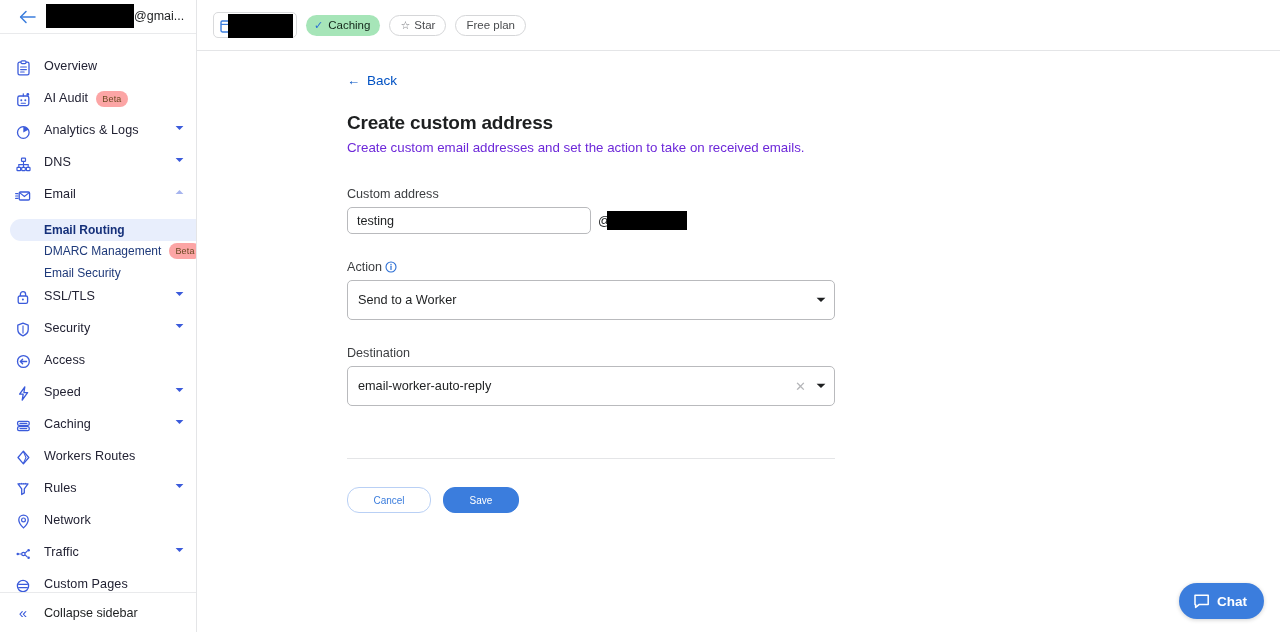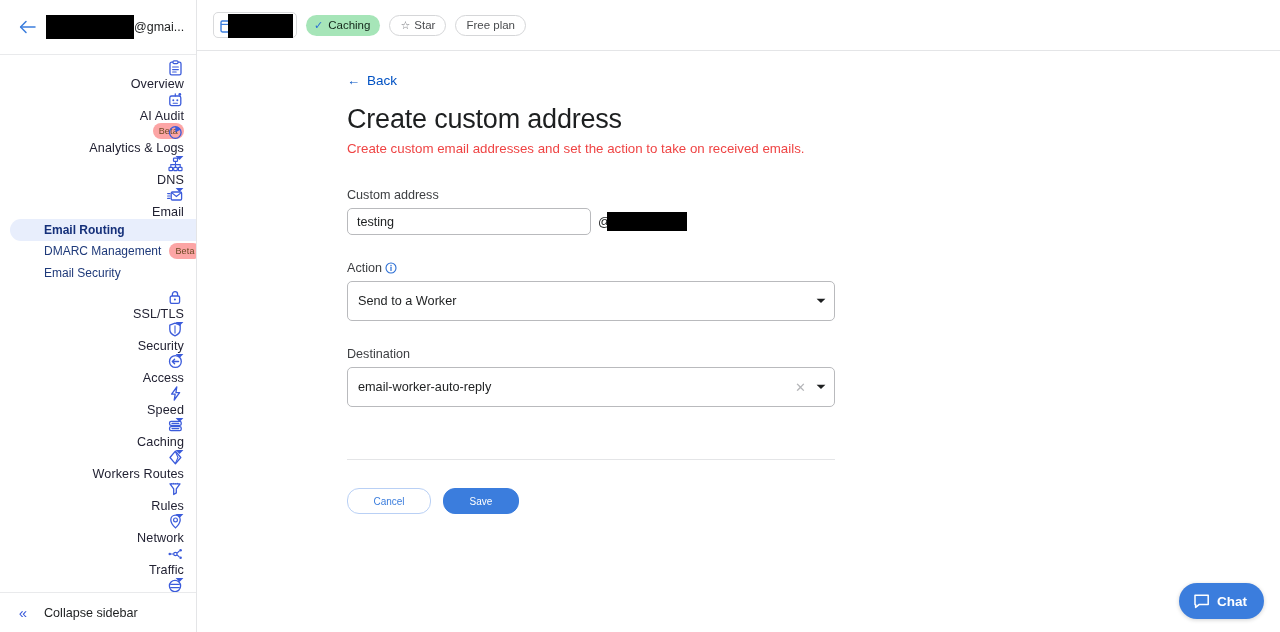--- a/index.html
+++ b/index.html
@@ -15,21 +15,21 @@
 
   
   .sidebar {
     position: relative;
     width: 197px; height: 632px;
     background: #ffffff;
     border-right: 1px solid #e4e5e7;
     flex: 0 0 197px;
   }
   .acct-bar {
-    height: 55px;
+    height: 34px;
     display: flex; align-items: center;
     padding: 0 10px 0 16px;
     border-bottom: 1px solid #e9eaec;
     background: #fff;
   }
   .back-arrow {
     width: 22px; height: 22px;
     display: flex; align-items: center; justify-content: center;
     color: #3b7ddd; flex: 0 0 22px;
   }
@@ -50,26 +50,25 @@
   }
   .acct-redact { width: 88px; height: 25px; position: relative; top: -1px; }
 
   .nav {
     position: absolute;
     top: 51px; left: 0; right: 0; bottom: 40px;
     overflow: hidden;
     padding-top: 8px;
   }
   .nav-item {
-    display: flex; align-items: flex-end;
+    display: flex; align-items: flex-start;
     height: 32px;
     padding: 0 12px 0 14px;
     cursor: pointer;
     position: relative;
-    flex-direction: column;
   }
   .nav-icon {
     width: 18px; height: 18px; flex: 0 0 18px;
     display: flex; align-items: center; justify-content: center;
     color: #3b5bdb;
   }
   .nav-icon svg { display: block; }
   .nav-label {
     margin-left: 12px;
     font-size: 12.6px;
@@ -192,29 +191,29 @@
   .back-link {
     display: inline-flex; align-items: center;
     gap: 7px;
     color: #0051c3;
     font-size: 13.5px;
     cursor: pointer;
     margin-bottom: 16px;
   }
   .back-link .ba { font-size: 13px; line-height: 1; }
   .page-title {
-    font-size: 27px;
-    font-weight: normal;
+    font-size: 19px;
+    font-weight: bold;
     color: #1d1f20;
-    margin: 0 0 6px 0;
+    margin: 8px 0 6px 0;
     letter-spacing: -0.2px;
   }
   .page-sub {
     font-size: 13.3px;
-    color: #ef4444;
+    color: #6d28d9;
     margin: 0 0 32px 0;
   }
   .field-label {
     font-size: 12.6px;
     color: #3c3e41;
     margin-bottom: 6px;
     display: flex; align-items: center; gap: 2px;
   }
   .info-ico {
     width: 13px; height: 13px;

